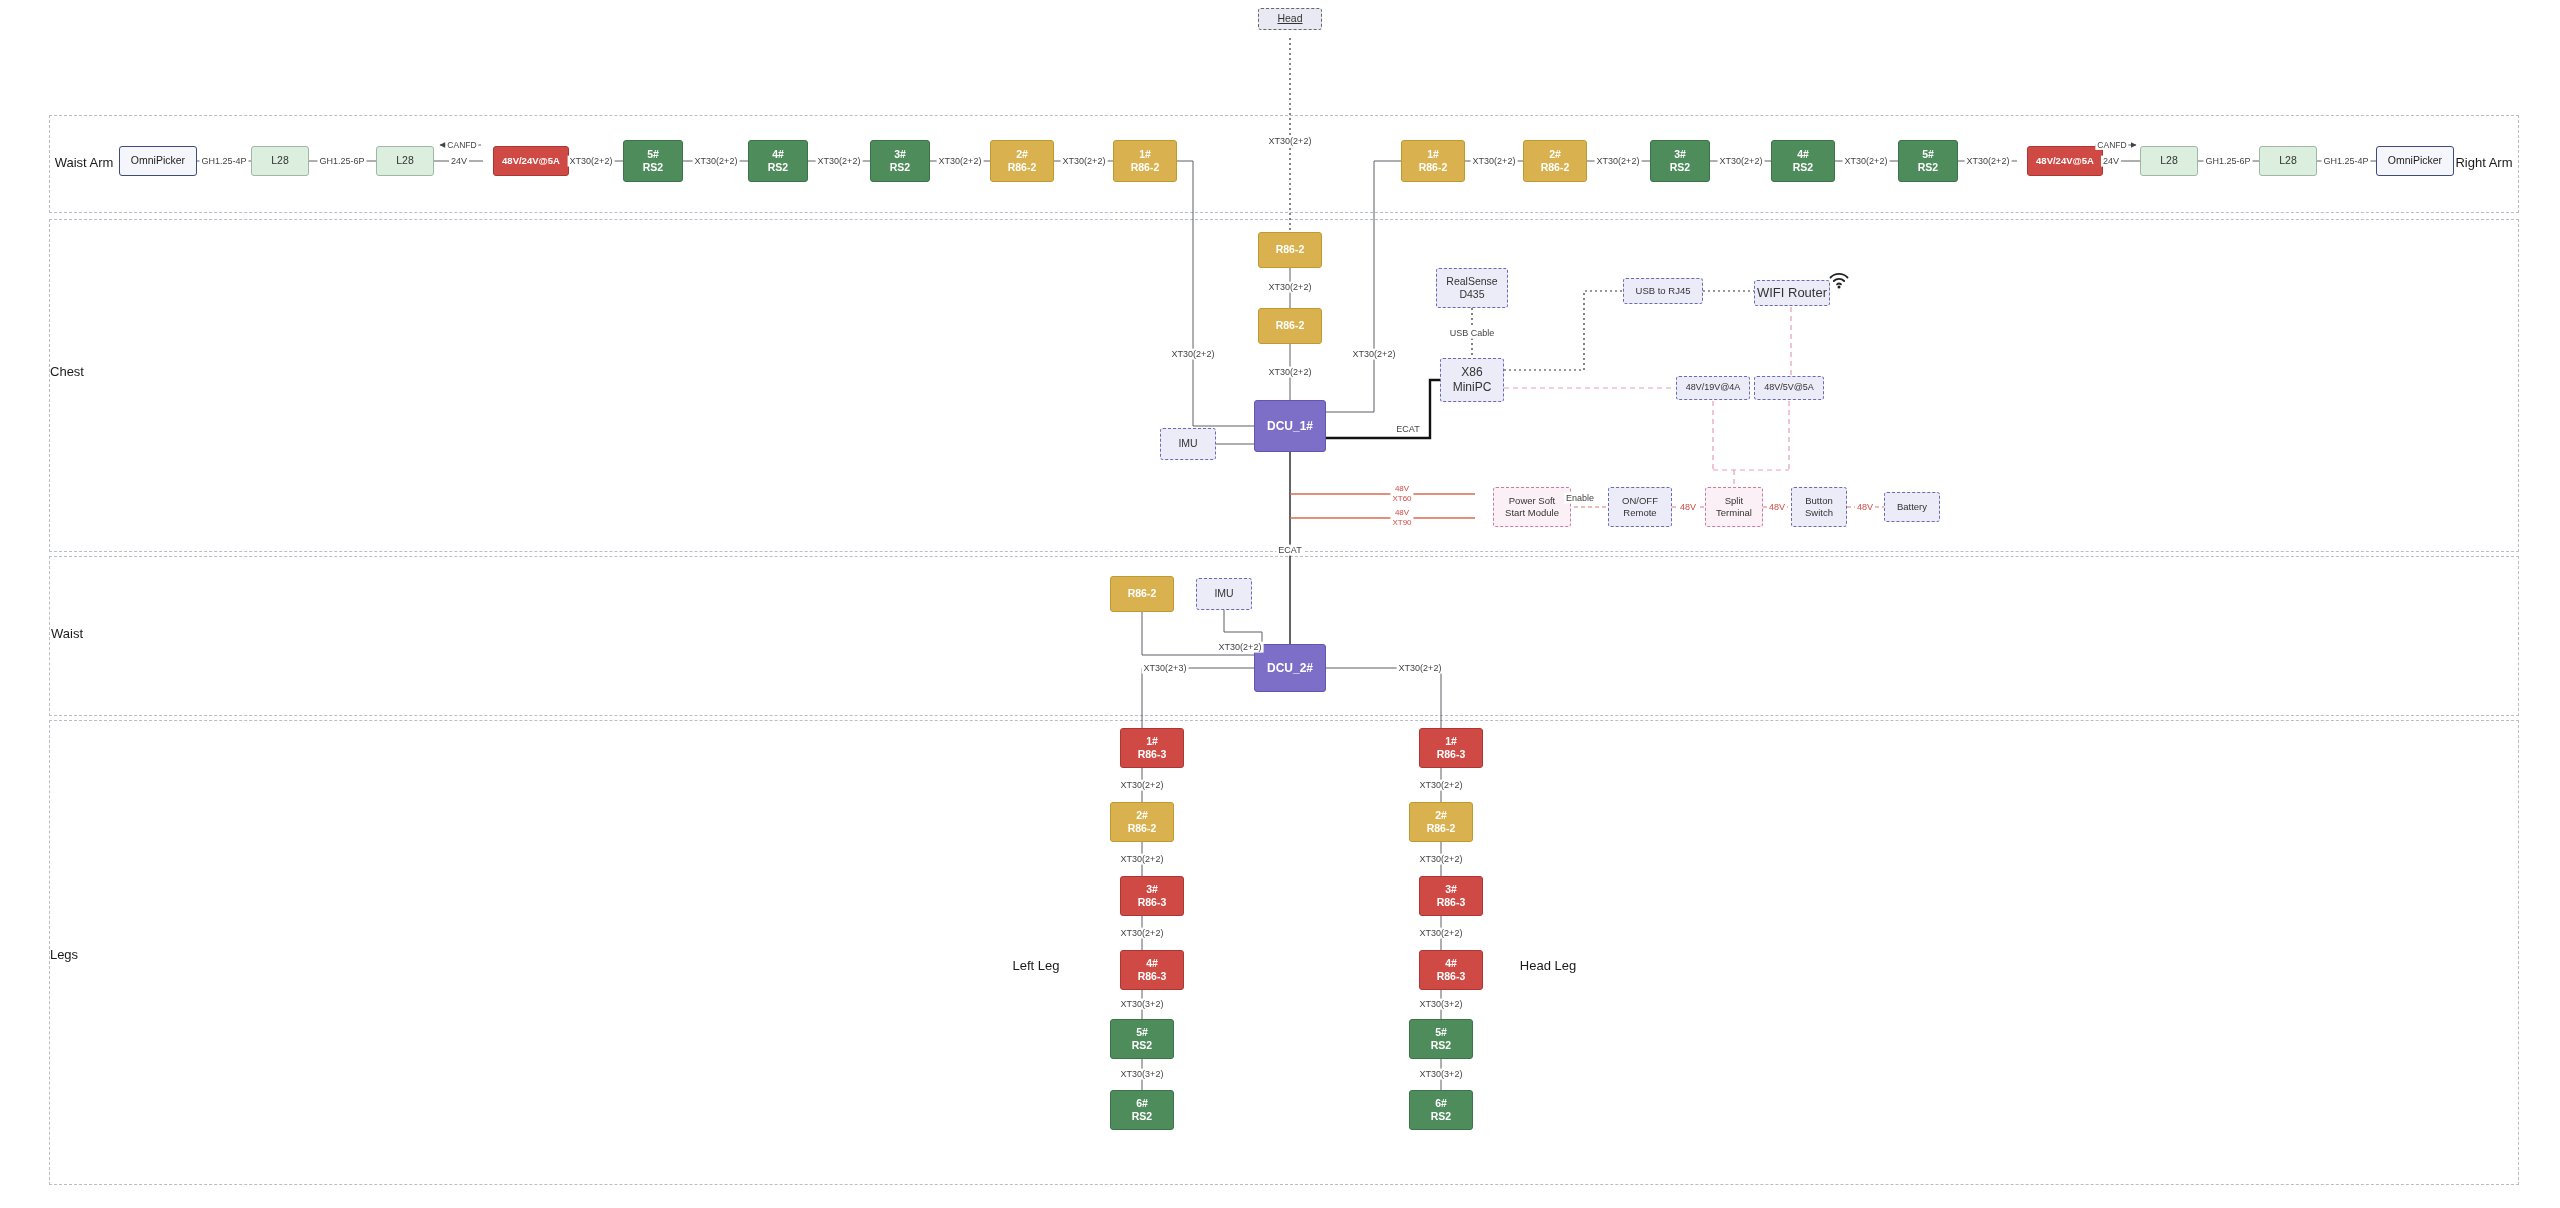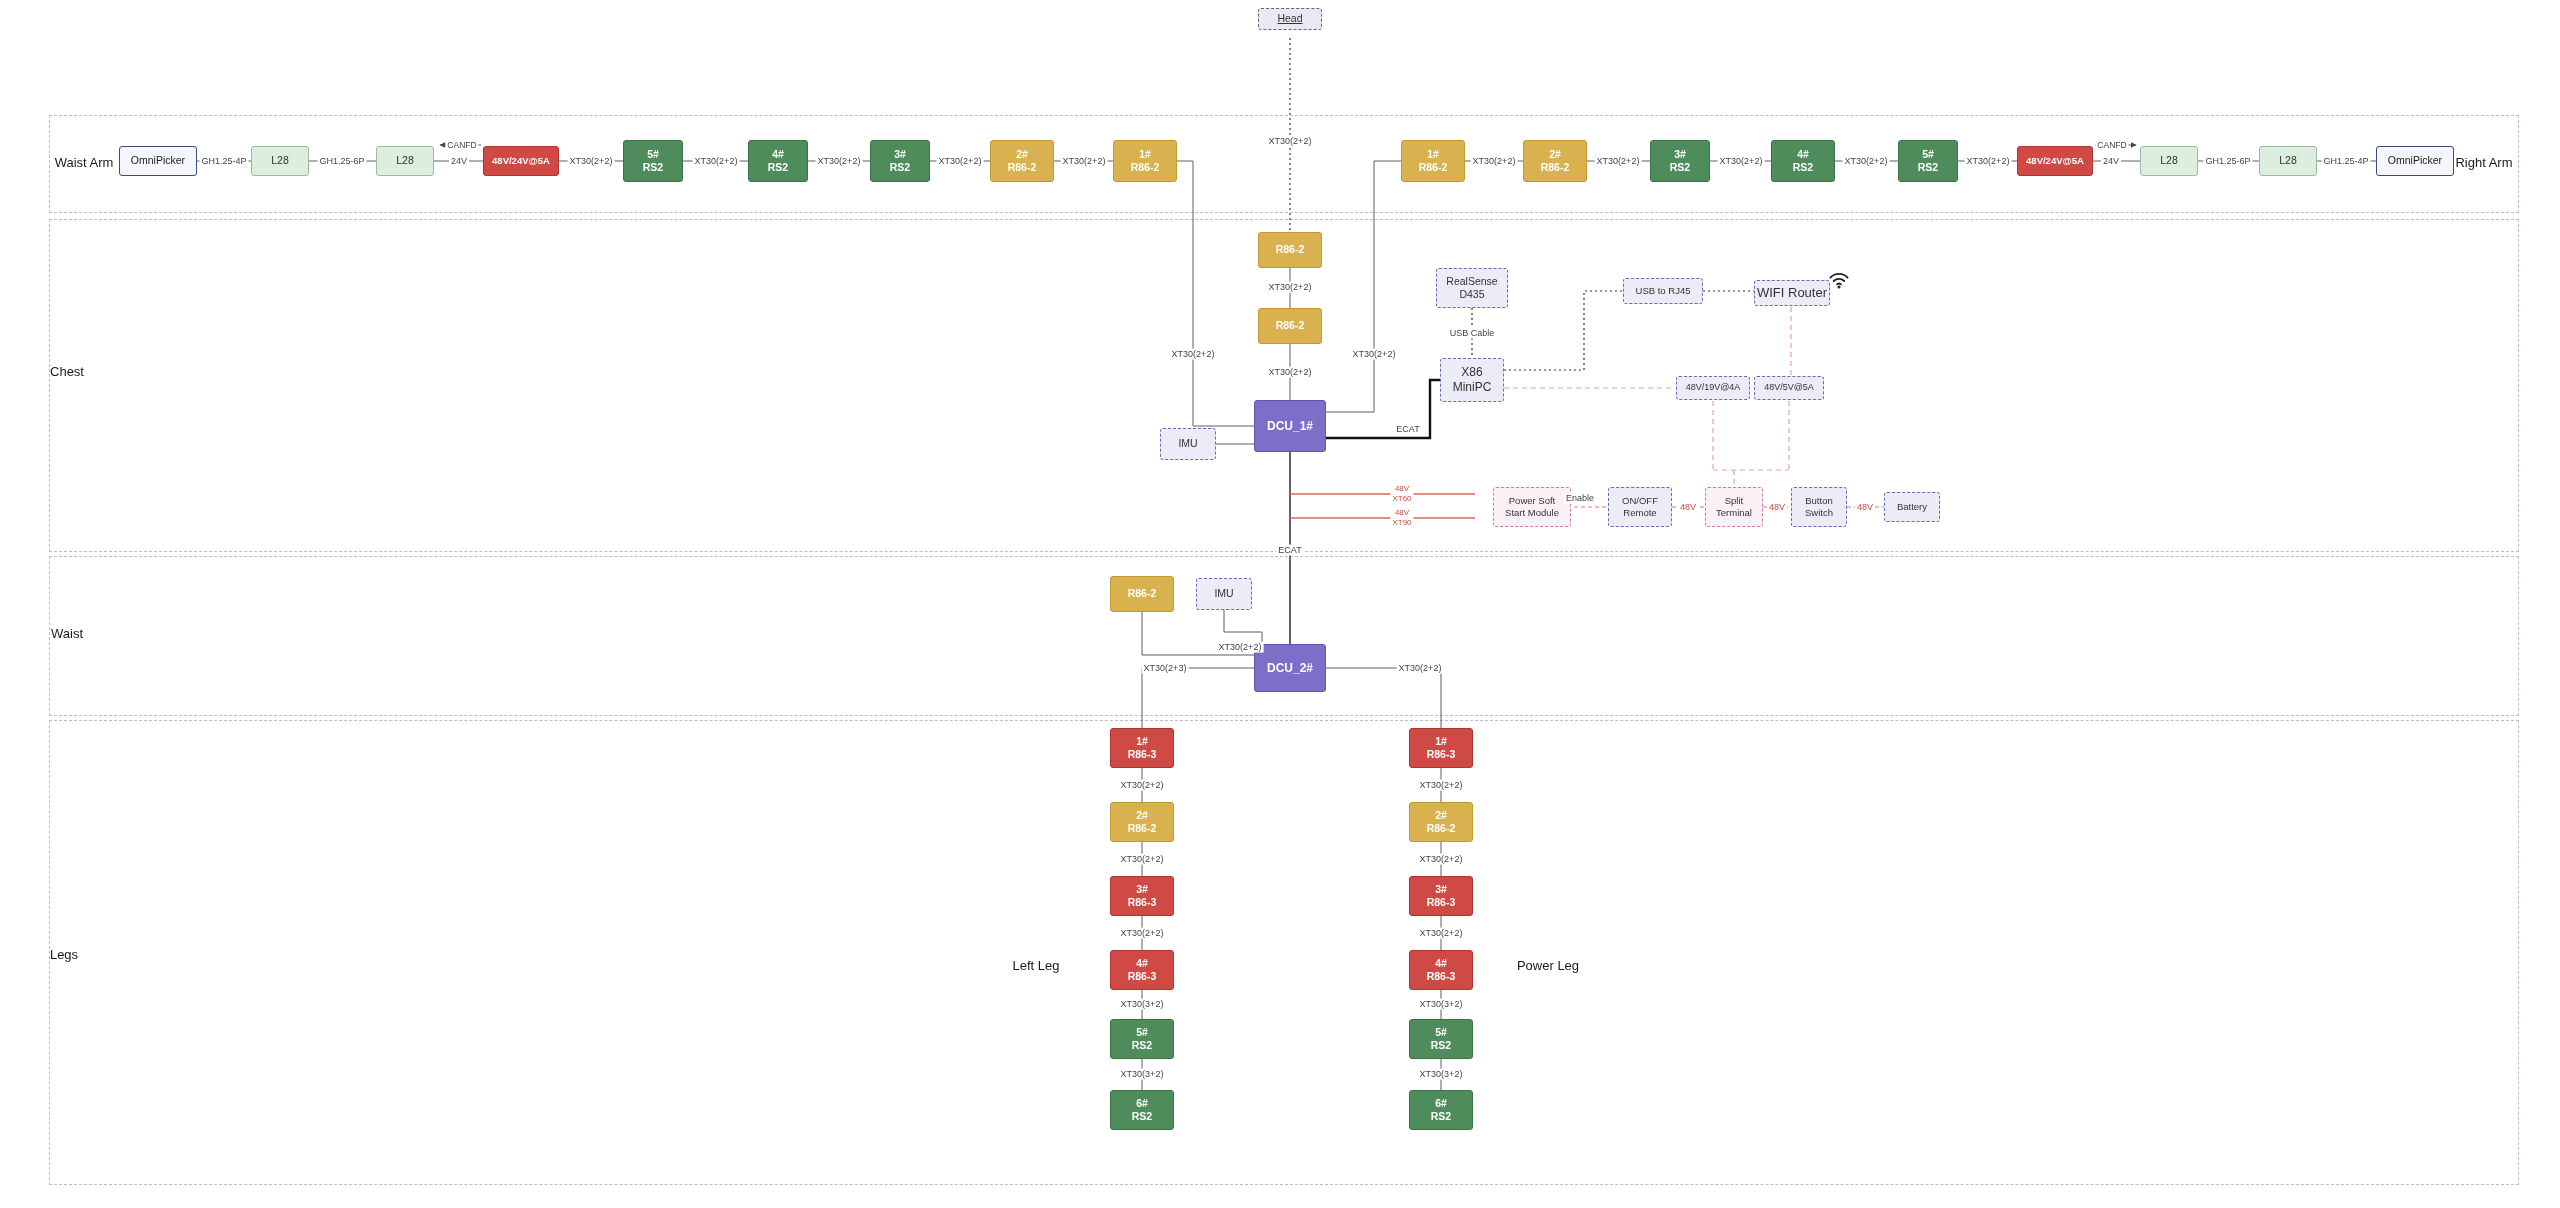--- a/index.html
+++ b/index.html
@@ -12,21 +12,21 @@
   .w-thick{stroke:#111;stroke-width:2.4;fill:none;}
   .w-dotted{stroke:#333;stroke-width:1.2;stroke-dasharray:2 3;fill:none;}
   .w-pink{stroke:#e79dbb;stroke-width:1.2;stroke-dasharray:5 4;fill:none;}
   .w-orange{stroke:#d96a4f;stroke-width:1.3;fill:none;}
   .w-odash{stroke:#e0796a;stroke-width:1.1;stroke-dasharray:4 3;fill:none;}
   .node{position:absolute;z-index:2;display:flex;align-items:center;justify-content:center;
         text-align:center;white-space:pre-line;line-height:1.25;font-size:10.5px;
         border-radius:3px;box-sizing:border-box;}
   .node.gold{background:#d9b24f;border:1px solid #c09a30;color:#fff;font-weight:600;}
   .node.green{background:#4e8d5b;border:1px solid #3a7447;color:#fff;font-weight:600;}
-  .node.red{background:#d04a45;border:1px solid #ae3531;color:#fff;font-weight:600;}
+  .node.red{background:#d04a45;border:1px solid #ae3531;color:#fff;font-weight:600;margin-left:10px;}
   .node.purple{background:#7d6ec8;border:1px solid #6355b0;color:#ffffff;font-weight:600;}
   .node.lgreen{background:#dceede;border:1px solid #9fb8a6;color:#333;}
   .node.picker{background:#f5f5fc;border:1px solid #3d4c7e;color:#222;}
   .node.lav{background:#ececf8;border:1.2px dashed #6a6ab0;color:#333;}
   .node.pink{background:#faf0f6;border:1.2px dashed #c97ba6;color:#333;}
   .node.head{background:#e9e9f4;border:1.2px dashed #666;color:#333;}
   .elabel{position:absolute;z-index:2;transform:translate(-50%,-50%);white-space:pre-line;
           background:#fff;padding:0 2px;font-size:9px;line-height:1.2;color:#444;text-align:center;}
   .elabel.red{color:#d14b44;}
   .elabel.sec{font-size:13px;color:#1a1a1a;background:transparent;font-weight:400;}
@@ -185,21 +185,21 @@
     <div class="node green" style="left: 1409px; top: 1019px; width: 64px; height: 40px;">5#
 RS2</div>
     <div class="node green" style="left: 1409px; top: 1090px; width: 64px; height: 40px;">6#
 RS2</div>
     <div class="elabel sec" style="left: 84px; top: 163px;">Waist Arm</div>
     <div class="elabel sec" style="left: 2484px; top: 163px;">Right Arm</div>
     <div class="elabel sec" style="left: 67px; top: 372px;">Chest</div>
     <div class="elabel sec" style="left: 67px; top: 634px;">Waist</div>
     <div class="elabel sec" style="left: 64px; top: 955px;">Legs</div>
     <div class="elabel sec" style="left: 1036px; top: 966px;">Left Leg</div>
-    <div class="elabel sec" style="left: 1548px; top: 966px;">Power Leg</div>
+    <div class="elabel sec" style="left: 1548px; top: 966px;">Head Leg</div>
     <div class="elabel" style="left: 224px; top: 161px;">GH1.25-4P</div>
     <div class="elabel" style="left: 342px; top: 161px;">GH1.25-6P</div>
     <div class="elabel" style="left: 462px; top: 145px; font-size: 8.5px;">CANFD</div>
     <div class="elabel" style="left: 459px; top: 161px;">24V</div>
     <div class="elabel" style="left: 591px; top: 161px;">XT30(2+2)</div>
     <div class="elabel" style="left: 716px; top: 161px;">XT30(2+2)</div>
     <div class="elabel" style="left: 839px; top: 161px;">XT30(2+2)</div>
     <div class="elabel" style="left: 960px; top: 161px;">XT30(2+2)</div>
     <div class="elabel" style="left: 1084px; top: 161px;">XT30(2+2)</div>
     <div class="elabel" style="left: 1494px; top: 161px;">XT30(2+2)</div>

